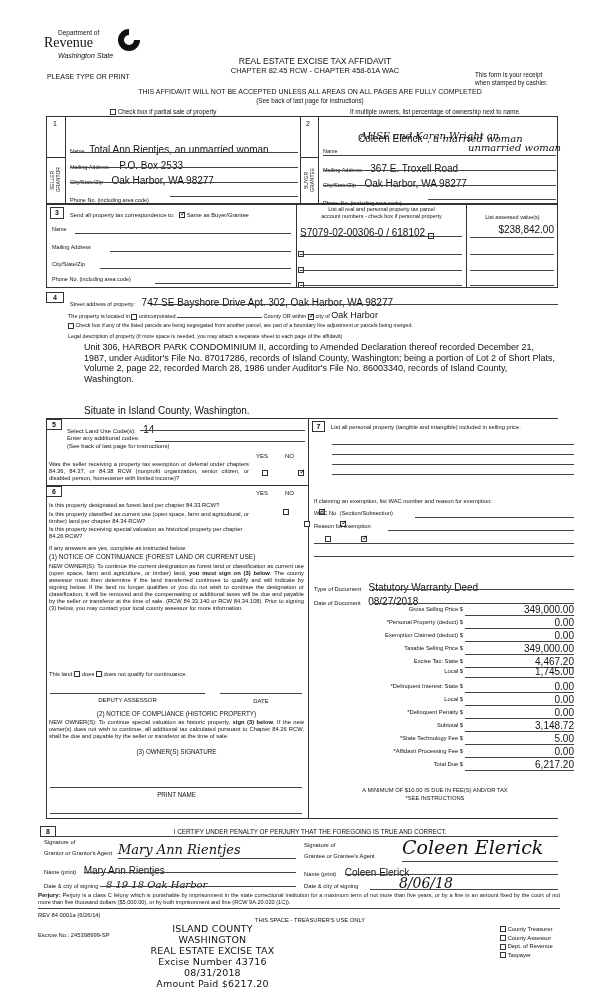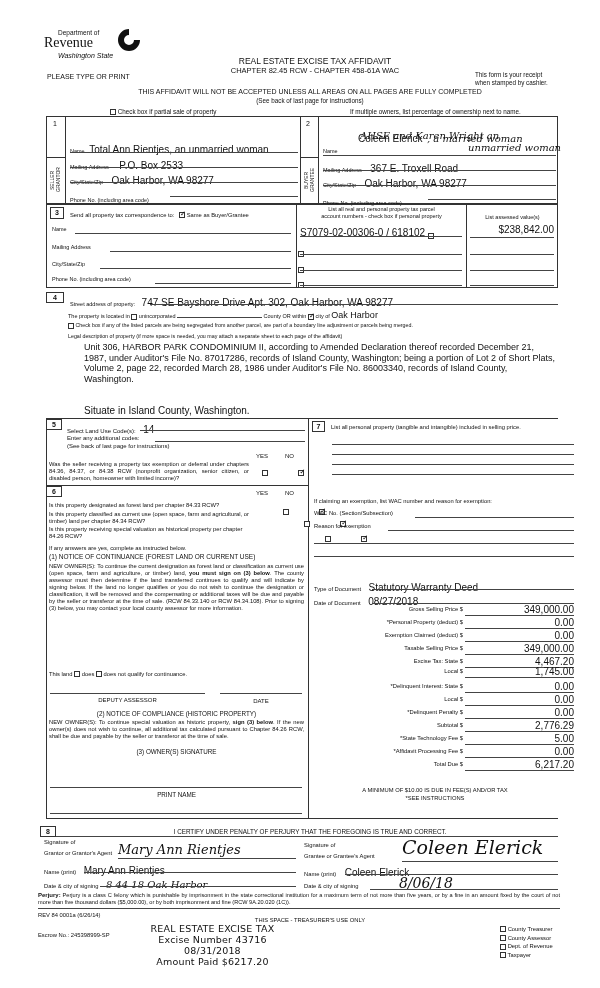--- a/index.html
+++ b/index.html
@@ -295,21 +295,21 @@
   <div class="abs tiny right" style="top:77px;width:143px;font-size:5.8px;">*Delinquent Interest:  State $</div>
   <div class="abs val right line" style="left:145px;top:75px;width:109px;">0.00</div>
 
   <div class="abs tiny right" style="top:90px;width:143px;font-size:5.8px;">Local $</div>
   <div class="abs val right line" style="left:145px;top:88px;width:109px;">0.00</div>
 
   <div class="abs tiny right" style="top:103px;width:143px;font-size:5.8px;">*Delinquent Penalty $</div>
   <div class="abs val right line" style="left:145px;top:101px;width:109px;">0.00</div>
 
   <div class="abs tiny right" style="top:116px;width:143px;font-size:5.8px;">Subtotal $</div>
-  <div class="abs val right line" style="left:145px;top:114px;width:109px;">2,776.29</div>
+  <div class="abs val right line" style="left:145px;top:114px;width:109px;">3,148.72</div>
 
   <div class="abs tiny right" style="top:129px;width:143px;font-size:5.8px;">*State Technology Fee $</div>
   <div class="abs val right line" style="left:145px;top:127px;width:109px;">5.00</div>
 
   <div class="abs tiny right" style="top:142px;width:143px;font-size:5.8px;">*Affidavit Processing Fee $</div>
   <div class="abs val right line" style="left:145px;top:140px;width:109px;">0.00</div>
 
   <div class="abs tiny right" style="top:155px;width:143px;font-size:5.8px;">Total Due $</div>
   <div class="abs val right line" style="left:145px;top:153px;width:109px;">6,217.20</div>
 </div>
@@ -326,21 +326,21 @@
 <div class="abs bold" style="left:44px;top:850px;font-size:5.8px;">Grantor or Grantor's Agent</div>
 <div class="abs hand" style="left:118px;top:842px;font-size:13px;">Mary Ann Rientjes</div>
 <div class="abs line" style="left:118px;top:858px;width:178px;"></div>
 <div class="abs" style="left:44px;top:860px;">
   <span class="tiny" style="font-size:5.8px;">Name (print)</span>
   <span class="val" style="margin-left:3px;">Mary Ann Rientjes</span>
 </div>
 <div class="abs line" style="left:84px;top:872px;width:212px;"></div>
 <div class="abs" style="left:44px;top:874px;">
   <span class="tiny" style="font-size:5.8px;">Date &amp; city of signing</span>
-  <span class="hand" style="font-size:10px;margin-left:3px;">8 44 18 Oak Harbor</span>
+  <span class="hand" style="font-size:10px;margin-left:3px;">8 19 18 Oak Harbor</span>
 </div>
 <div class="abs line" style="left:100px;top:886px;width:196px;"></div>
 
 <div class="abs tiny" style="left:304px;top:842px;font-size:5.8px;">Signature of</div>
 <div class="abs bold" style="left:304px;top:853px;font-size:5.8px;">Grantee or Grantee's Agent</div>
 <div class="abs hand" style="left:402px;top:836px;font-size:19px;">Coleen Elerick</div>
 <div class="abs line" style="left:402px;top:861px;width:156px;"></div>
 <div class="abs" style="left:304px;top:862px;">
   <span class="tiny" style="font-size:5.8px;">Name (print)</span>
   <span class="val" style="margin-left:4px;">Coleen Elerick</span>
@@ -357,20 +357,21 @@
   <span>Perjury is a class C felony which is punishable by imprisonment in the state correctional institution for a maximum term of not more than five years, or by a fine in an amount fixed by the court of not more than five thousand dollars ($5,000.00), or by both imprisonment and fine (RCW 9A.20.020 (1C)).</span>
 </div>
 <div class="abs line" style="left:38px;top:908px;width:522px;"></div>
 
 
 <div class="abs tiny" style="left:38px;top:912px;font-size:5.8px;">REV 84 0001a (6/26/14)</div>
 <div class="abs tiny center" style="left:230px;top:917px;width:160px;font-size:5.8px;">THIS SPACE - TREASURER'S USE ONLY</div>
 <div class="abs tiny" style="left:38px;top:932px;font-size:5.8px;">Escrow No.:  245398999-SP</div>
 
 <div class="abs stamp" style="left:140px;top:923px;width:145px;">
+  <div>ISLAND COUNTY WASHINGTON</div>
   <div>REAL ESTATE EXCISE TAX</div>
   <div>Excise Number 43716</div>
   <div>08/31/2018</div>
   <div>Amount Paid $6217.20</div>
 
 </div>
 
 <div class="abs tiny" style="left:500px;top:925px;font-size:5.8px;line-height:8.6px;">
   <div><span class="cb"></span> <span>County Treasurer</span></div>
   <div><span class="cb"></span> <span>County Assessor</span></div>

